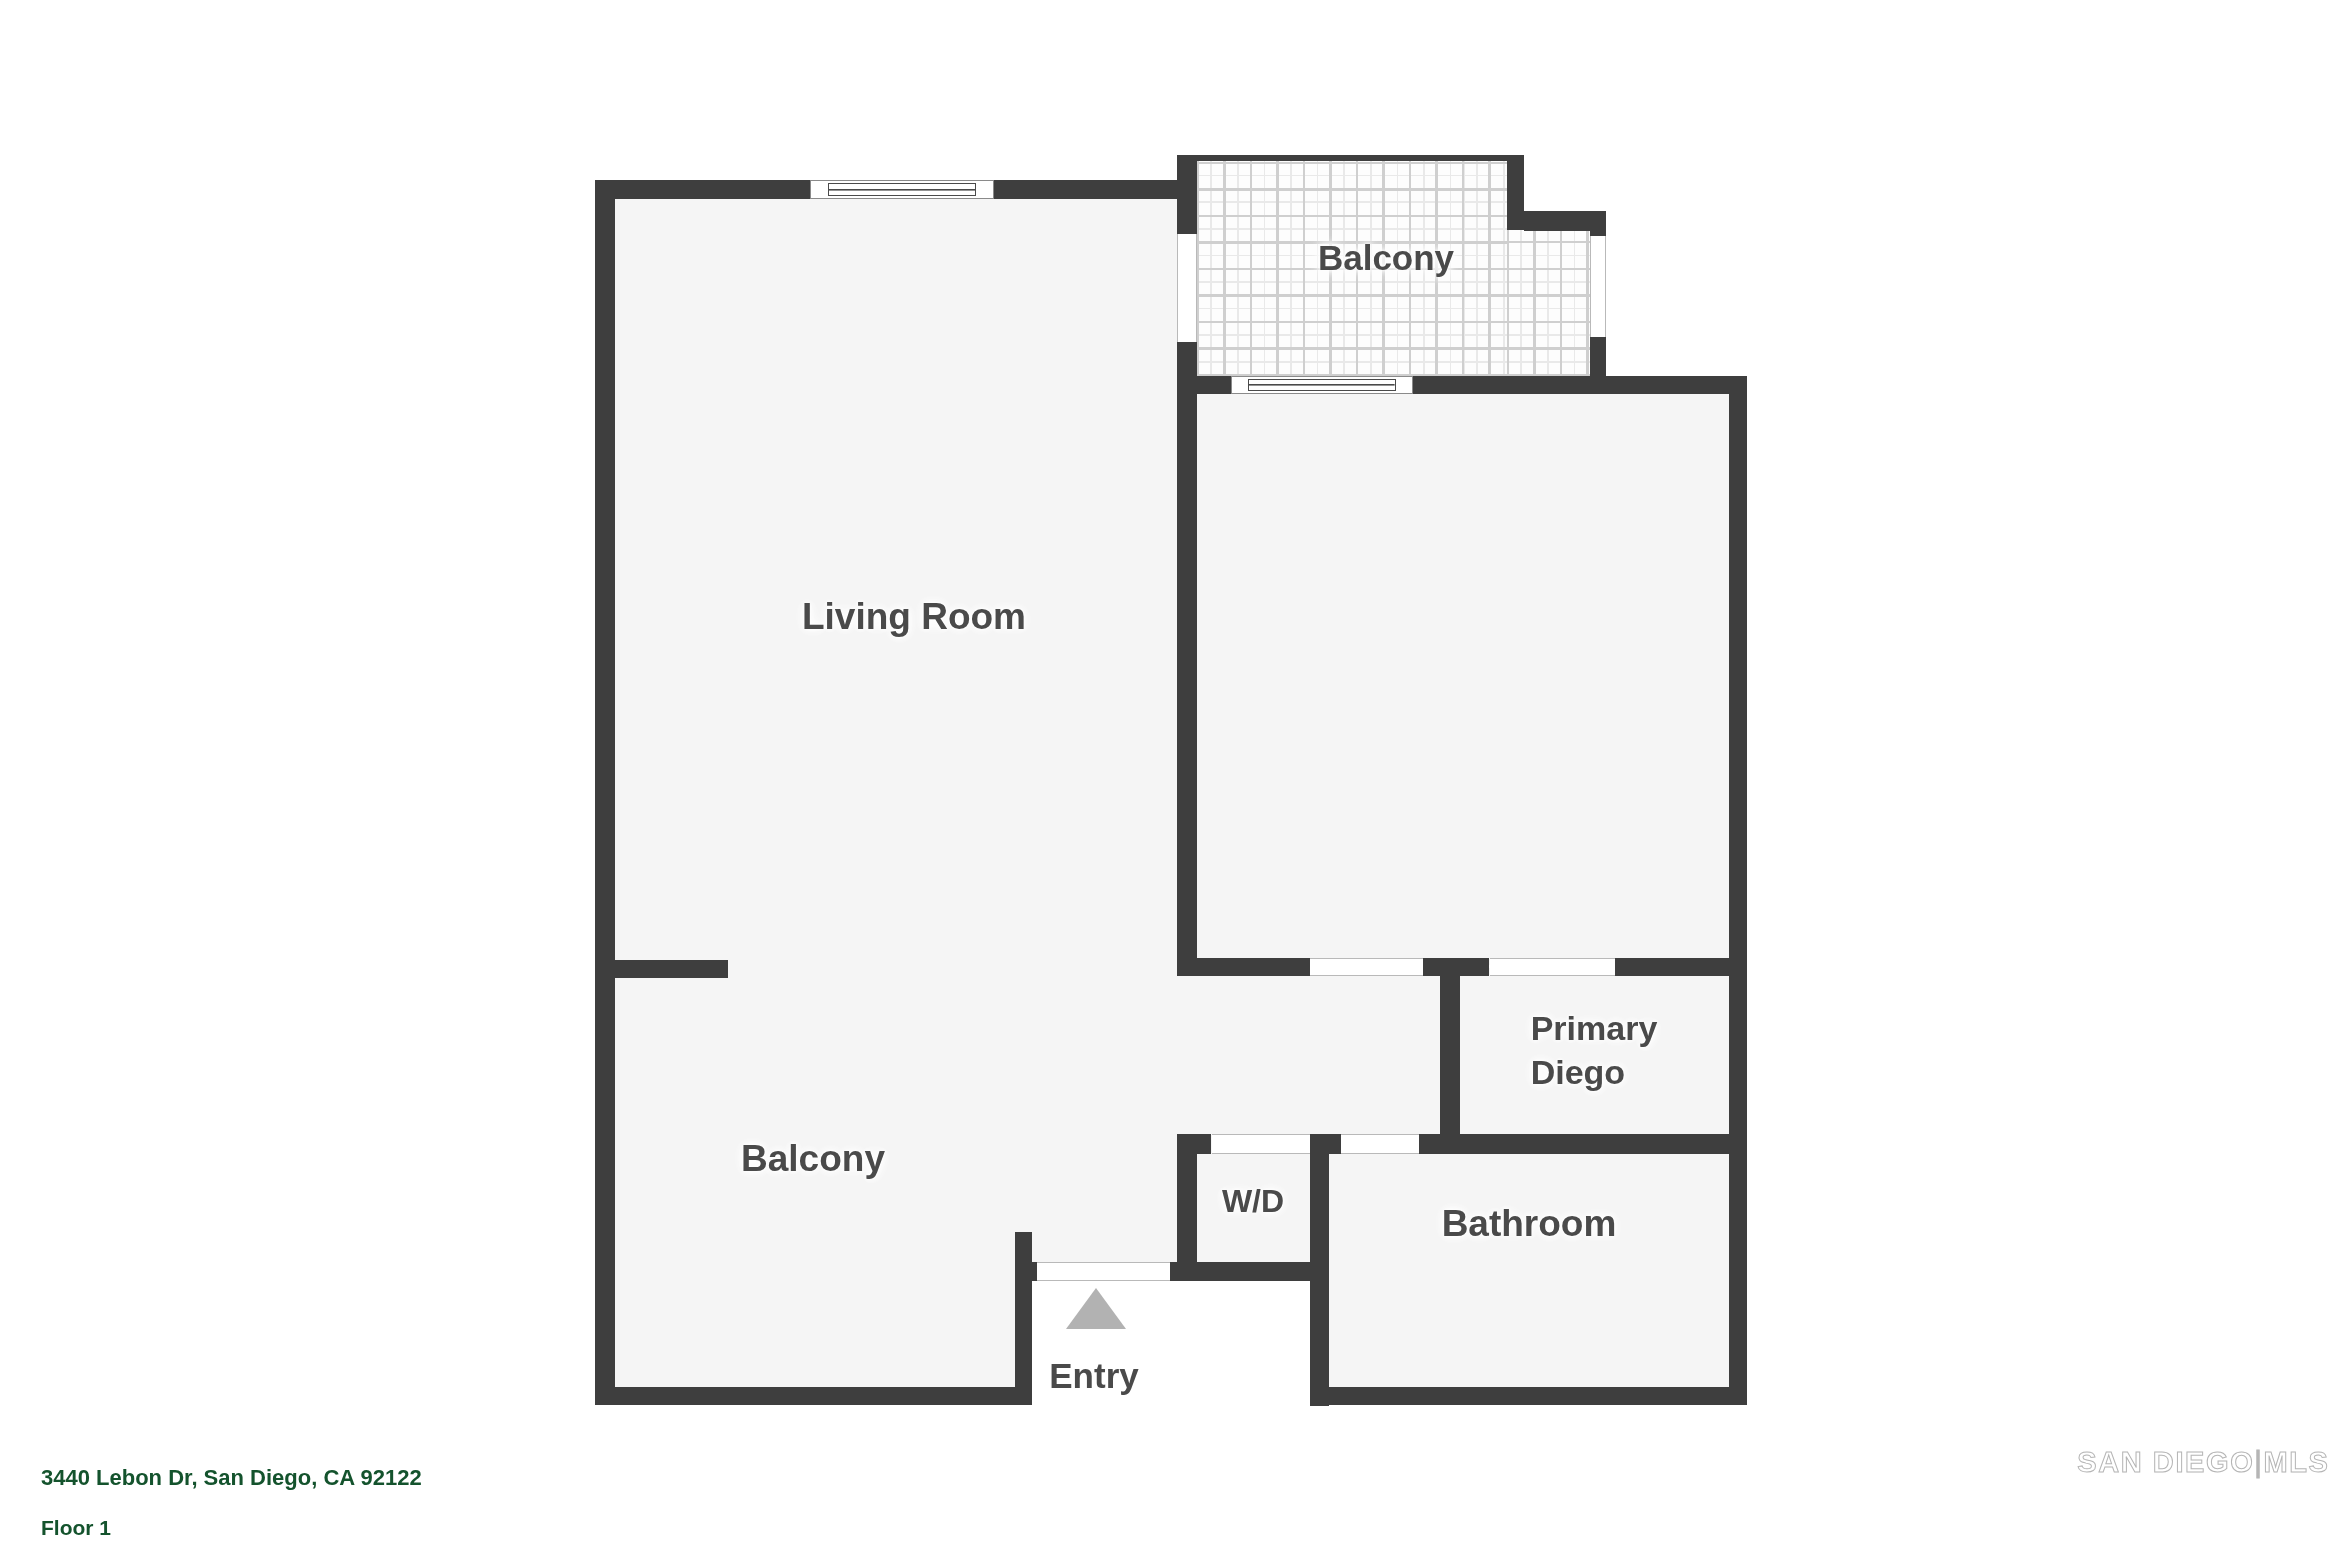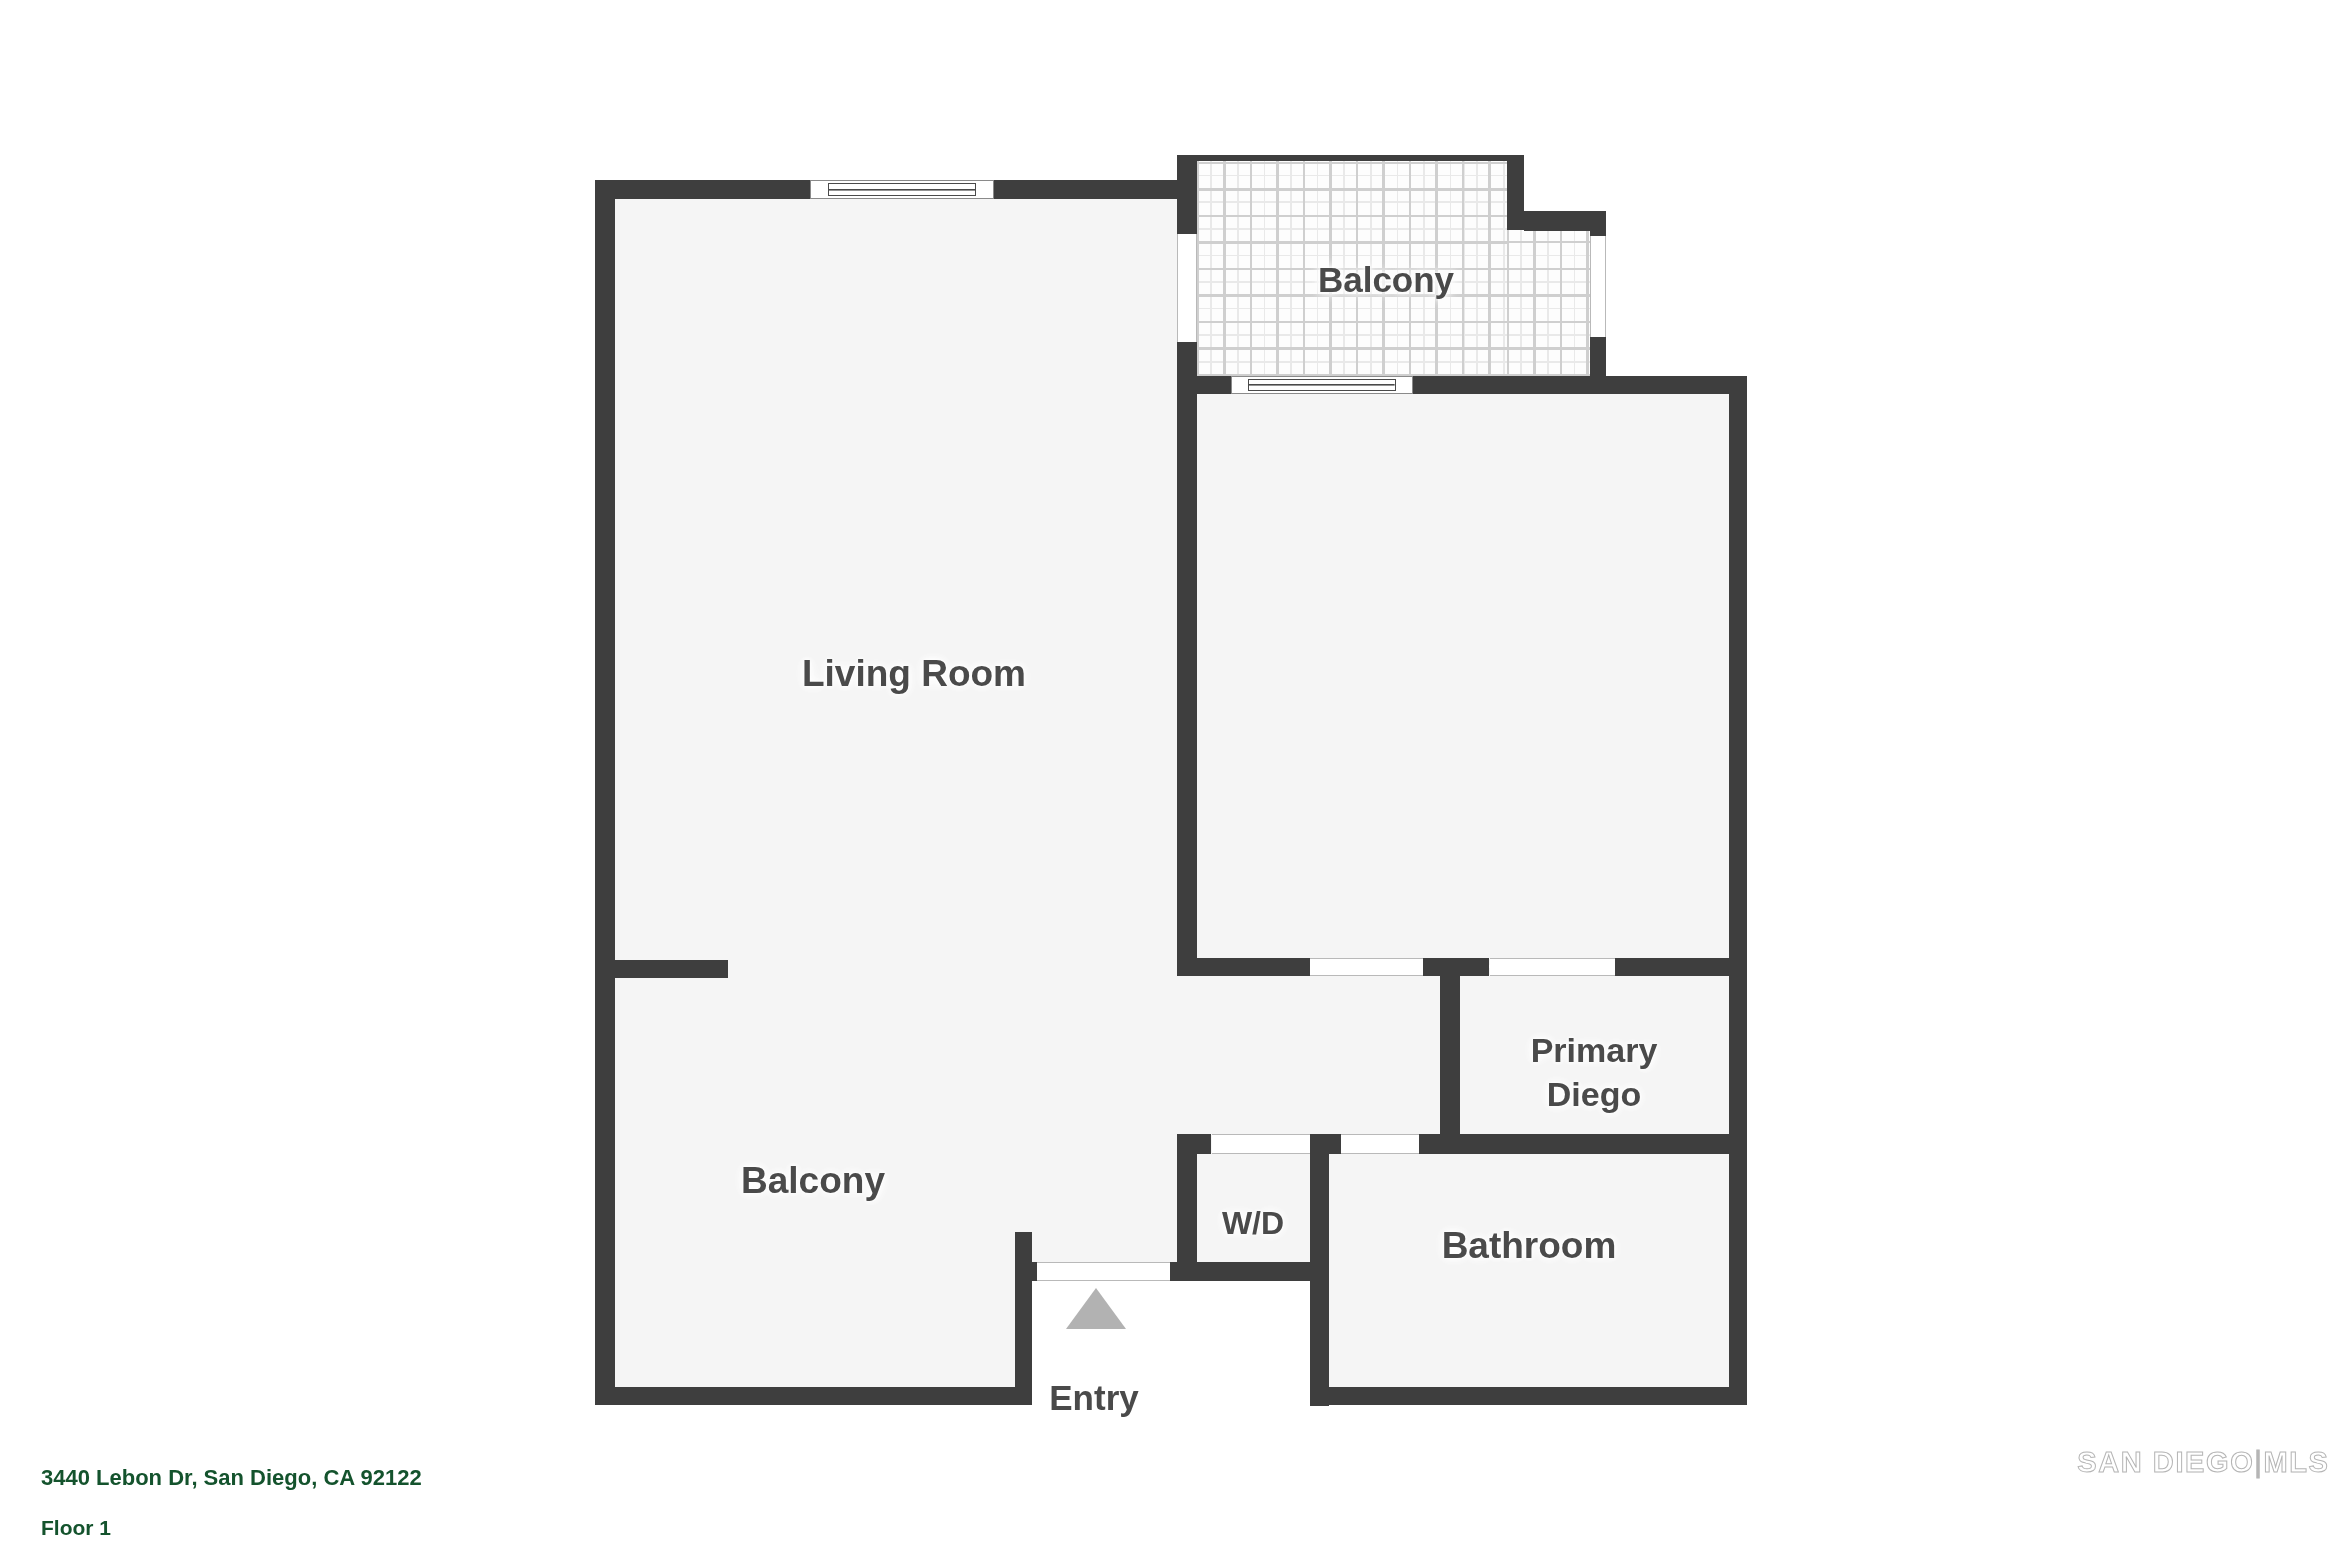--- a/index.html
+++ b/index.html
@@ -39,24 +39,22 @@
     position: absolute; top: 1.6px; bottom: 1.6px;
     border: 1.6px solid #4a4a4a;
     background: linear-gradient(#4a4a4a, #4a4a4a) center / 100% 1.6px no-repeat;
   }
   .label {
     position: absolute;
     transform: translate(-50%, -50%);
     font-weight: 700;
     color: #4a4a4a;
     white-space: nowrap;
-    text-align: center;
     text-shadow: 0 0 3.9px #fff, 0 0 7px #fff, 0 0 11px #fff, 0 0 14px #fff;
     line-height: 1.3;
-    margin-top: 22px;
   }
   .entry-arrow {
     position: absolute;
     width: 0; height: 0;
     border-left: 30px solid transparent;
     border-right: 30px solid transparent;
     border-bottom: 41px solid #b2b2b2;
   }
   .footer-line {
     position: absolute;
@@ -138,21 +136,21 @@
 
   <div class="win" style="left:810px; top:180px; width:184px; height:19px;">
     <div class="pane" style="left:17px; right:17px;"></div>
   </div>
   <div class="win" style="left:1231px; top:376px; width:182px; height:18px;">
     <div class="pane" style="left:16.4px; right:16.4px;"></div>
   </div>
 
   <div class="entry-arrow" style="left:1066px; top:1288px;"></div>
 
-  <div class="label" style="left:914px; top:652px; font-size:37px;">Living Room</div>
+  <div class="label" style="left:914px; top:617px; font-size:37px;">Living Room</div>
   <div class="label" style="left:1386px; top:258px; font-size:35px;">Balcony</div>
   <div class="label" style="left:813px; top:1159px; font-size:37px;">Balcony</div>
   <div class="label" style="left:1594px; top:1050px; font-size:34px;">
     <div>Primary</div>
     <div>Diego</div>
   </div>
   <div class="label" style="left:1253px; top:1202px; font-size:32px;">W/D</div>
   <div class="label" style="left:1529px; top:1224px; font-size:37px;">Bathroom</div>
   <div class="label" style="left:1094px; top:1376px; font-size:35px;">Entry</div>
 

